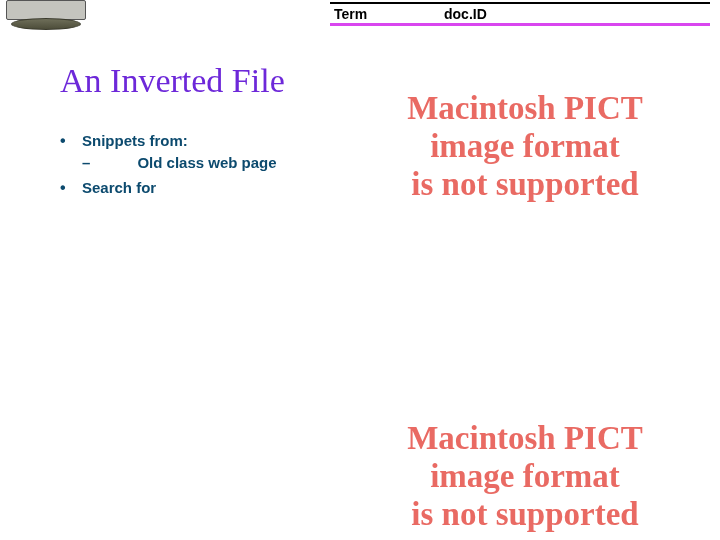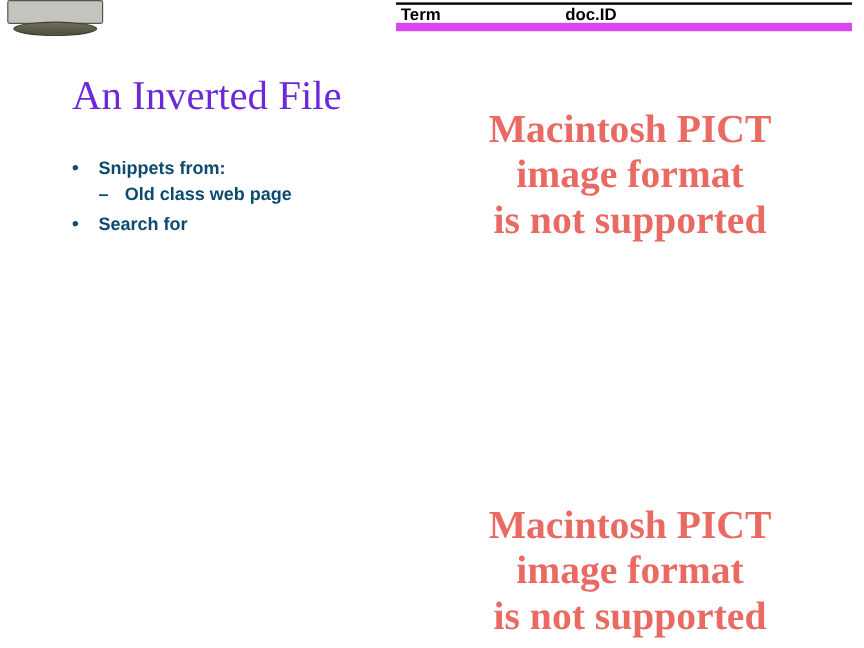--- a/index.html
+++ b/index.html
@@ -37,28 +37,27 @@
     background: linear-gradient(#6e6e59, #4d4d3a);
     border: 1px solid #3b3b2d;
     margin-top: -2px;
   }
   .table-head {
     position: absolute;
     top: 2px;
     left: 330px;
     width: 380px;
     border-top: 2px solid #000;
-    border-bottom: 7px solid #d946ef;
+    border-bottom: 3px solid #d946ef;
     height: 24px;
     display: flex;
     align-items: center;
     font-family: Verdana, Arial, sans-serif;
     font-weight: bold;
     font-size: 14px;
-    gap: 27px;
   }
   .th-term { width: 110px; padding-left: 4px; }
   .th-docid { padding-left: 4px; }
 
   .slide-title {
     position: absolute;
     left: 60px;
     top: 62px;
     font-family: Georgia, "Times New Roman", serif;
     font-weight: normal;
@@ -78,21 +77,21 @@
   }
   ul.lvl1 { list-style: none; }
   ul.lvl1 > li { position: relative; padding-left: 22px; margin-bottom: 6px; }
   ul.lvl1 > li::before {
     content: "•";
     position: absolute;
     left: 0; top: 0;
     font-size: 16px;
   }
   ul.lvl2 { list-style: none; margin-top: 4px; }
-  ul.lvl2 > li { position: relative; padding-left: 22px; margin-bottom: 4px; line-height: 1.3; }
+  ul.lvl2 > li { position: relative; padding-left: 22px; margin-bottom: 4px; line-height: 1.3; text-align: center; }
   ul.lvl2 > li::before {
     content: "–";
     position: absolute;
     left: 0; top: 0;
   }
 
   .pict-error {
     position: absolute;
     font-family: Liberation Serif, serif;
     font-weight: bold;

